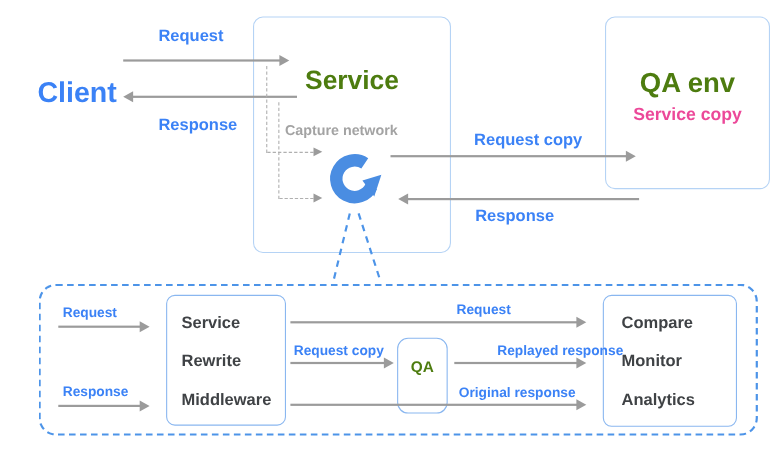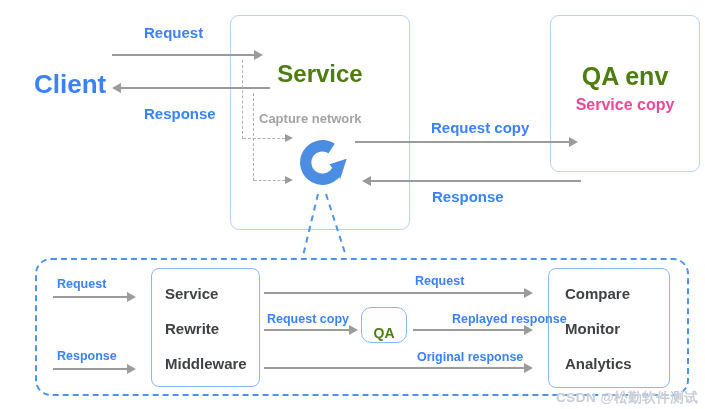--- a/index.html
+++ b/index.html
@@ -99,21 +99,21 @@
   </div>
 
   <div class="dashedbox" style="left:35px;top:258px;width:654px;height:138px;"></div>
 
   <div class="box inner" style="left:151px;top:268px;width:109px;height:119px;">
     <div class="item" style="left:13px;top:16px;">Service</div>
     <div class="item" style="left:13px;top:51px;">Rewrite</div>
     <div class="item" style="left:13px;top:86px;">Middleware</div>
   </div>
 
-  <div class="box inner" style="left:361px;top:307px;width:46px;height:36px;border-radius:10px;">
+  <div class="box inner" style="left:361px;top:307px;width:46px;height:69px;border-radius:10px;">
     <div class="boxtitle" style="top:17px;font-size:14px;">QA</div>
   </div>
 
   <div class="box inner" style="left:548px;top:268px;width:122px;height:120px;">
     <div class="item" style="left:16px;top:16px;">Compare</div>
     <div class="item" style="left:16px;top:51px;">Monitor</div>
     <div class="item" style="left:16px;top:86px;">Analytics</div>
   </div>
 
   <div class="lbl sm" style="left:57px;top:277px;">Request</div>
@@ -141,15 +141,14 @@
   </div>
   <div class="arrow r" style="left:413px;top:325px;width:120px;">
     <span class="shaft"></span>
       <span class="head"></span>
   </div>
   <div class="arrow r" style="left:264px;top:363px;width:269px;">
     <span class="shaft"></span>
       <span class="head"></span>
   </div>
 
-  <div class="watermark" style="left:556px;top:389px;">CSDN @松勤软件测试</div>
 
 </div>
 
 </body></html>

